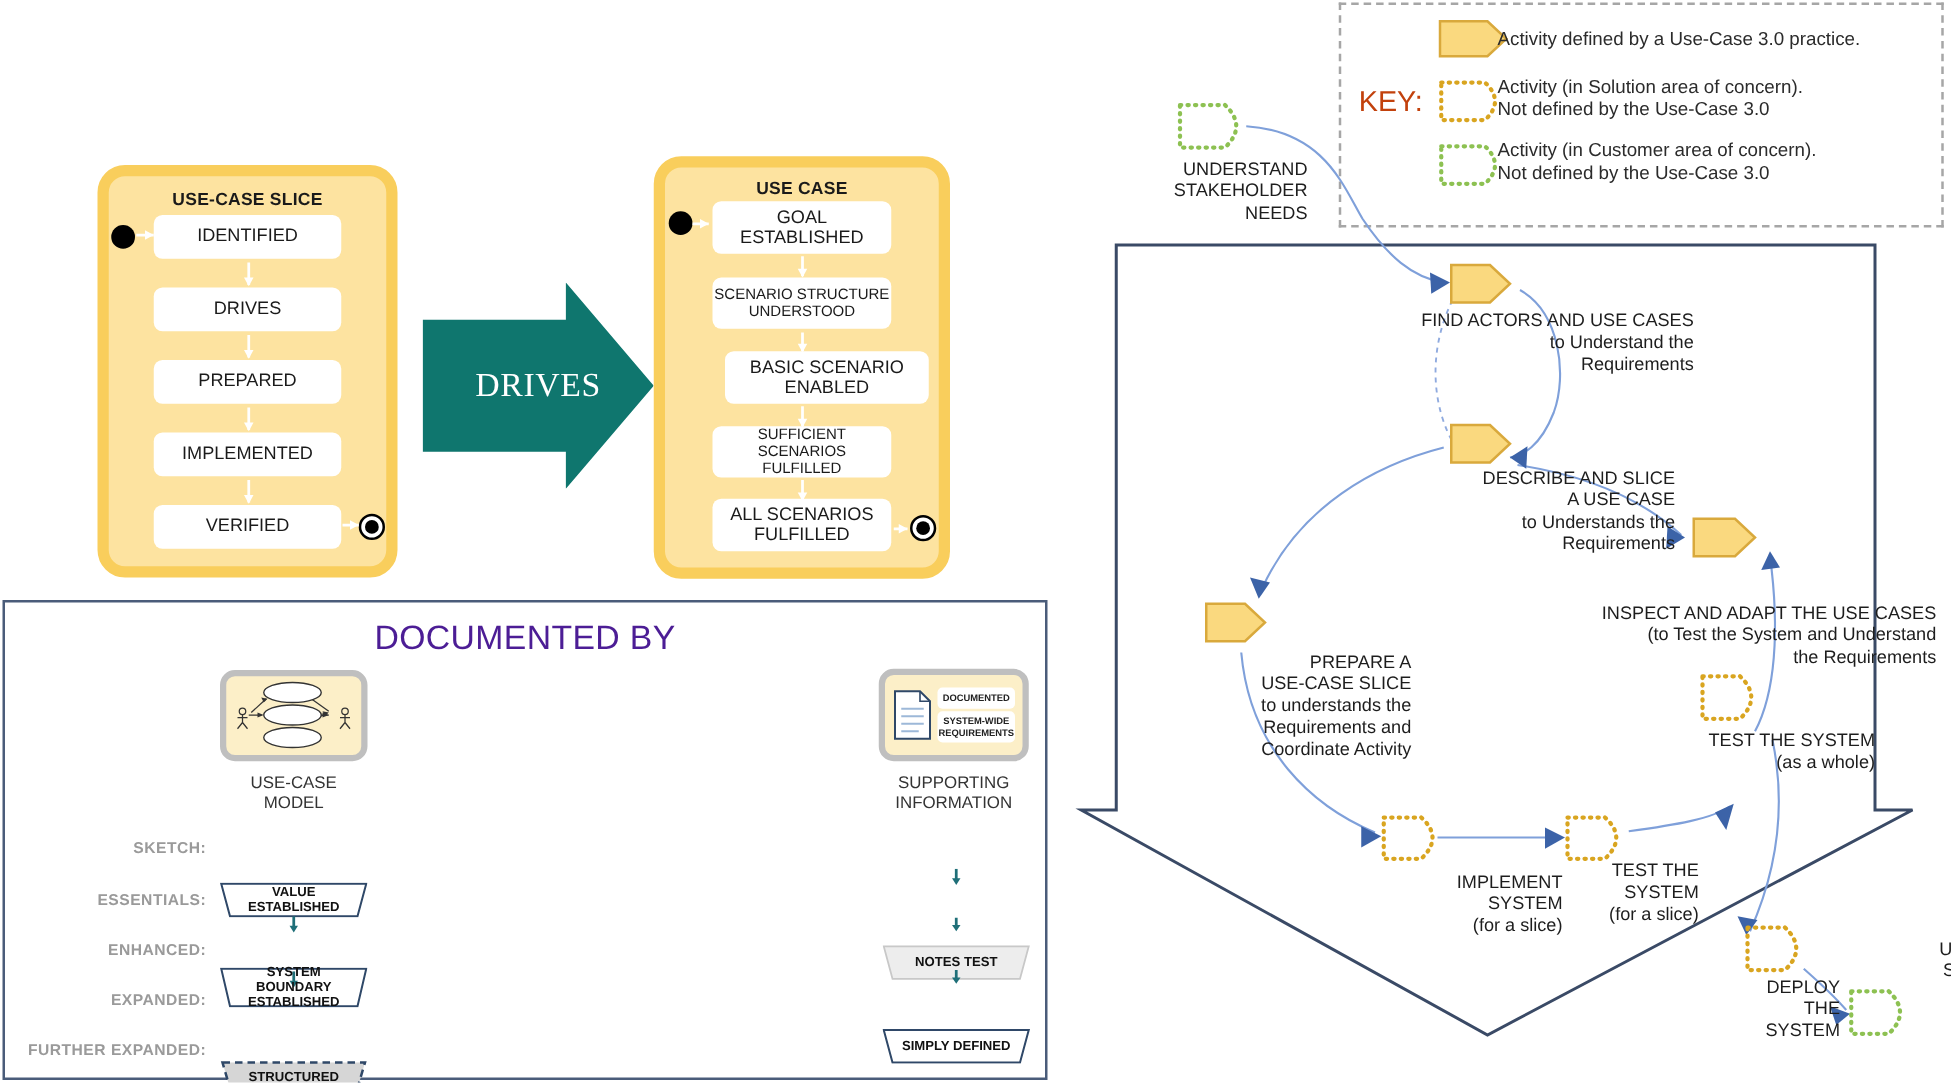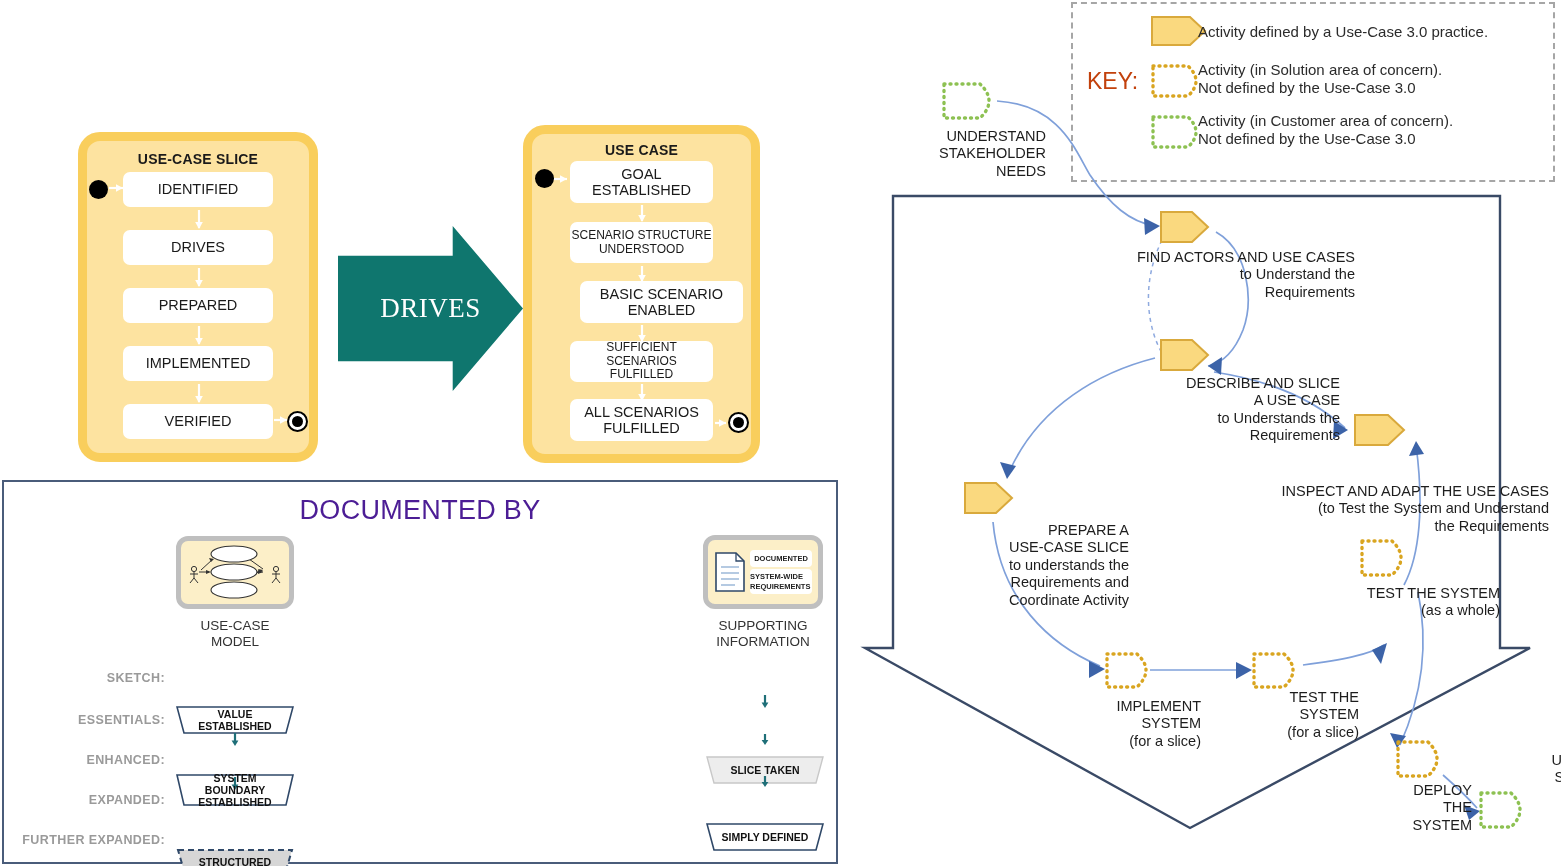--- a/index.html
+++ b/index.html
@@ -192,32 +192,32 @@
     <path d="M22 2 V10 H30" fill="none" stroke="#2F4868" stroke-width="1.3"></path>
     <g stroke="#9DB8D8" stroke-width="1.5">
       <path d="M7 16 H25"></path>
         <path d="M7 22 H25"></path>
         <path d="M7 28 H25"></path>
         <path d="M7 34 H21"></path>
     </g>
   </svg>
   <div style="flex:1;display:flex;flex-direction:column;gap:2px;">
     <div style="background:#fff;border-radius:4px;font-size:7.5px;font-weight:bold;text-align:center;padding:4px 0;color:#222;">DOCUMENTED</div>
-    <div style="background:#fff;border-radius:4px;font-size:7.5px;font-weight:bold;padding:3px 0;color:#222;white-space:pre-line;line-height:1.25;">SYSTEM-WIDE
+    <div style="background:#fff;border-radius:4px;font-size:7.5px;font-weight:bold;text-align:center;padding:3px 0;color:#222;white-space:pre-line;line-height:1.25;">SYSTEM-WIDE
 REQUIREMENTS</div>
   </div>
 </div>
 <div class="abs iconcap nosel" style="left:693px;top:618px;width:140px;white-space:pre-line;">SUPPORTING
 INFORMATION</div>
 
 <div class="abs trap" style="left:706px;top:668px;width:118px;height:28px;">
   <svg class="trapsvg" width="118" height="28" viewBox="0 0 118 28">
     <polygon points="1,1 117,1 110,27 8,27" fill="#EDEDED" stroke="#C8C8C8" stroke-width="1.4"></polygon>
   </svg>
-  <span class="traptext">SLICE TAKEN</span>
+  <span class="traptext">NOTES TEST</span>
 </div>
 <svg class="abs" style="left:758px;top:695px;" width="14" height="14" viewBox="0 0 14 14">
   <path d="M7 0 V10" stroke="#1F6F78" stroke-width="2.2" fill="none"></path>
   <polygon points="7,13 3.6,7.5 10.4,7.5" fill="#1F6F78"></polygon>
 </svg>
 <div class="abs trap" style="left:706px;top:707px;width:118px;height:28px;">
   <svg class="trapsvg" width="118" height="28" viewBox="0 0 118 28">
     <polygon points="1,1 117,1 110,27 8,27" fill="#ffffff" stroke="#2F4868" stroke-width="1.6"></polygon>
   </svg>
   <span class="traptext">SIMPLY DEFINED</span>
@@ -318,21 +318,21 @@
 <div class="actlabel nosel" style="left:1249px;top:455px;width:300px;margin-top:28px;">INSPECT AND ADAPT THE USE CASES
 (to Test the System and Understand
 the Requirements</div>
 <div class="actlabel nosel" style="left:913px;top:522px;width:216px;">PREPARE A
 USE-CASE SLICE
 to understands the
 Requirements and
 Coordinate Activity</div>
 <div class="actlabel nosel" style="left:1300px;top:585px;width:200px;">TEST  THE SYSTEM
 (as a whole)</div>
-<div class="actlabel nosel" style="left:1041px;top:698px;width:160px;">IMPLEMENT
+<div class="actlabel nosel" style="left:1090px;top:698px;width:160px;">IMPLEMENT
 SYSTEM
 (for a slice)</div>
 <div class="actlabel nosel" style="left:1203px;top:689px;width:156px;">TEST THE
 SYSTEM
 (for a slice)</div>
 <div class="actlabel nosel" style="left:1362px;top:782px;width:110px;">DEPLOY
 THE
 SYSTEM</div>
 <div class="actlabel nosel" style="left:1510px;top:752px;width:104px;">USE THE
 SYSTEM</div>

